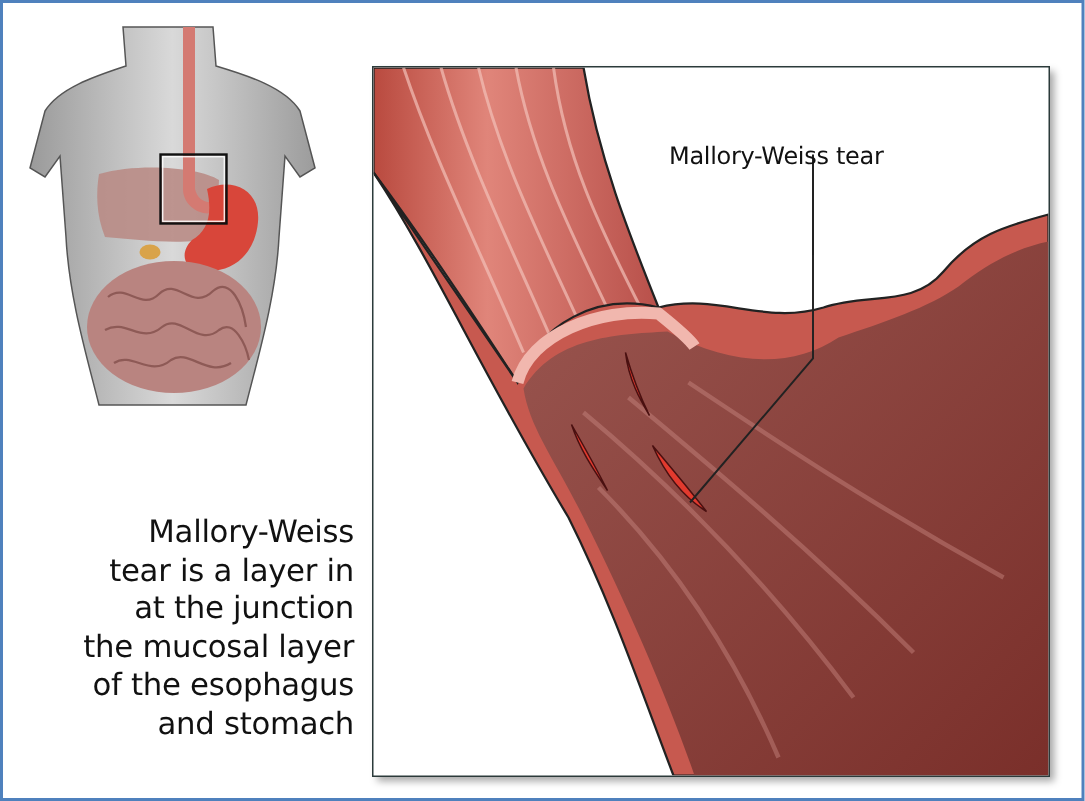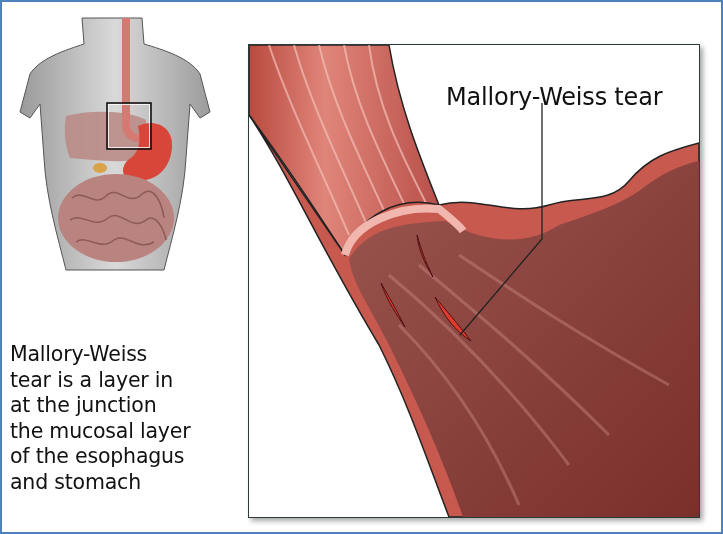--- a/index.html
+++ b/index.html
@@ -8,30 +8,30 @@
       background: #ffffff;
       font-family: "DejaVu Sans", sans-serif;
     }
     .frame {
       position: absolute; left: 0; top: 0; width: 719px; height: 530px;
       border: 2px solid #4f81bd; background: #fff;
     }
     .torso-wrap { position: absolute; left: 12px; top: 6px; width: 200px; height: 265px; }
     .caption {
       position: absolute; left: 8px; top: 340px; width: 226px;
-      font-size: 20.5px; line-height: 25.5px; color: #111;
+      text-align: right; font-size: 20.5px; line-height: 25.5px; color: #111;
       letter-spacing: -0.2px;
     }
     .detail {
       position: absolute; left: 246px; top: 42px; width: 450px; height: 472px;
       border: 1px solid #2b3a3a; overflow: hidden; background: #fff;
       box-shadow: 3px 3px 5px rgba(0,0,0,0.35);
     }
     .label {
-      position: absolute; left: 444px; top: 81px; font-size: 24px; color: #111;
+      position: absolute; left: 444px; top: 92px; font-size: 16px; color: #111;
       letter-spacing: -0.2px;
     }
   </style>
 </head>
 <body>
 
 <div class="frame">
 
   <div class="torso-wrap">
     <svg width="200" height="265" viewBox="0 0 200 265">

